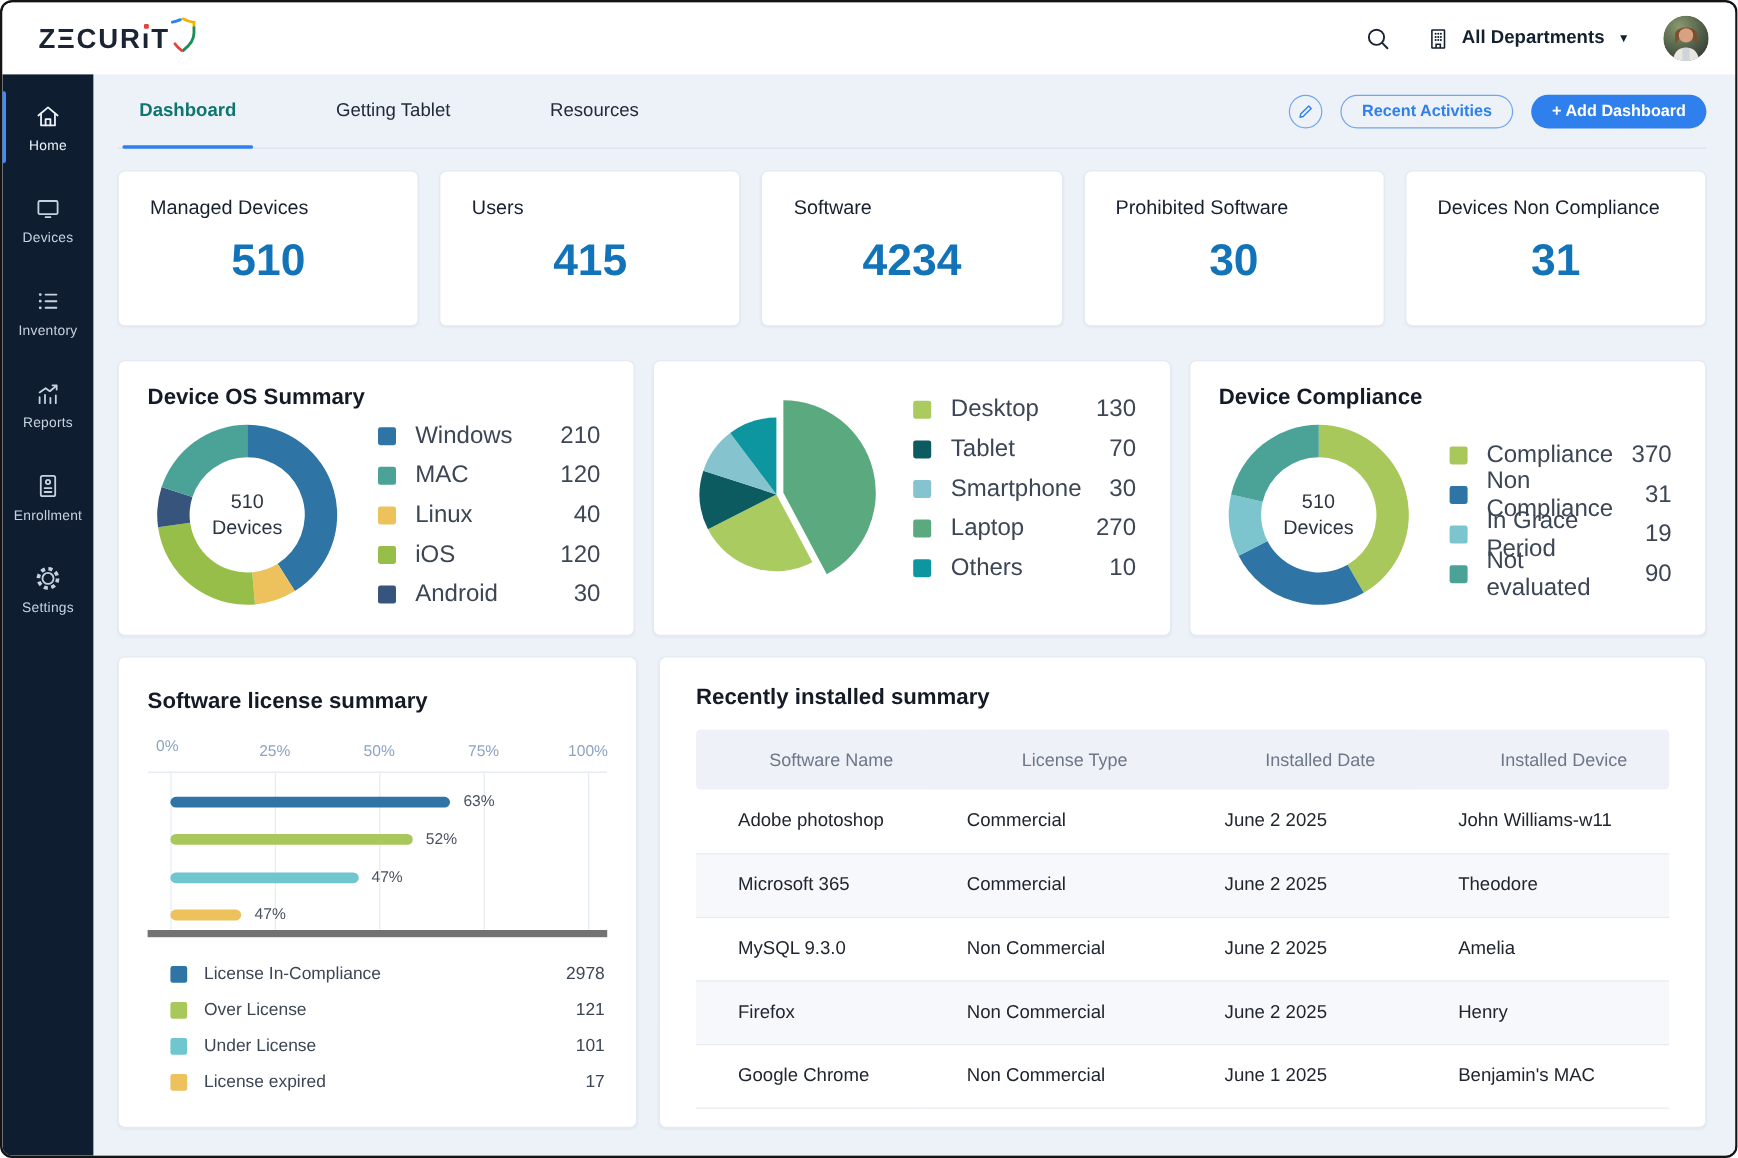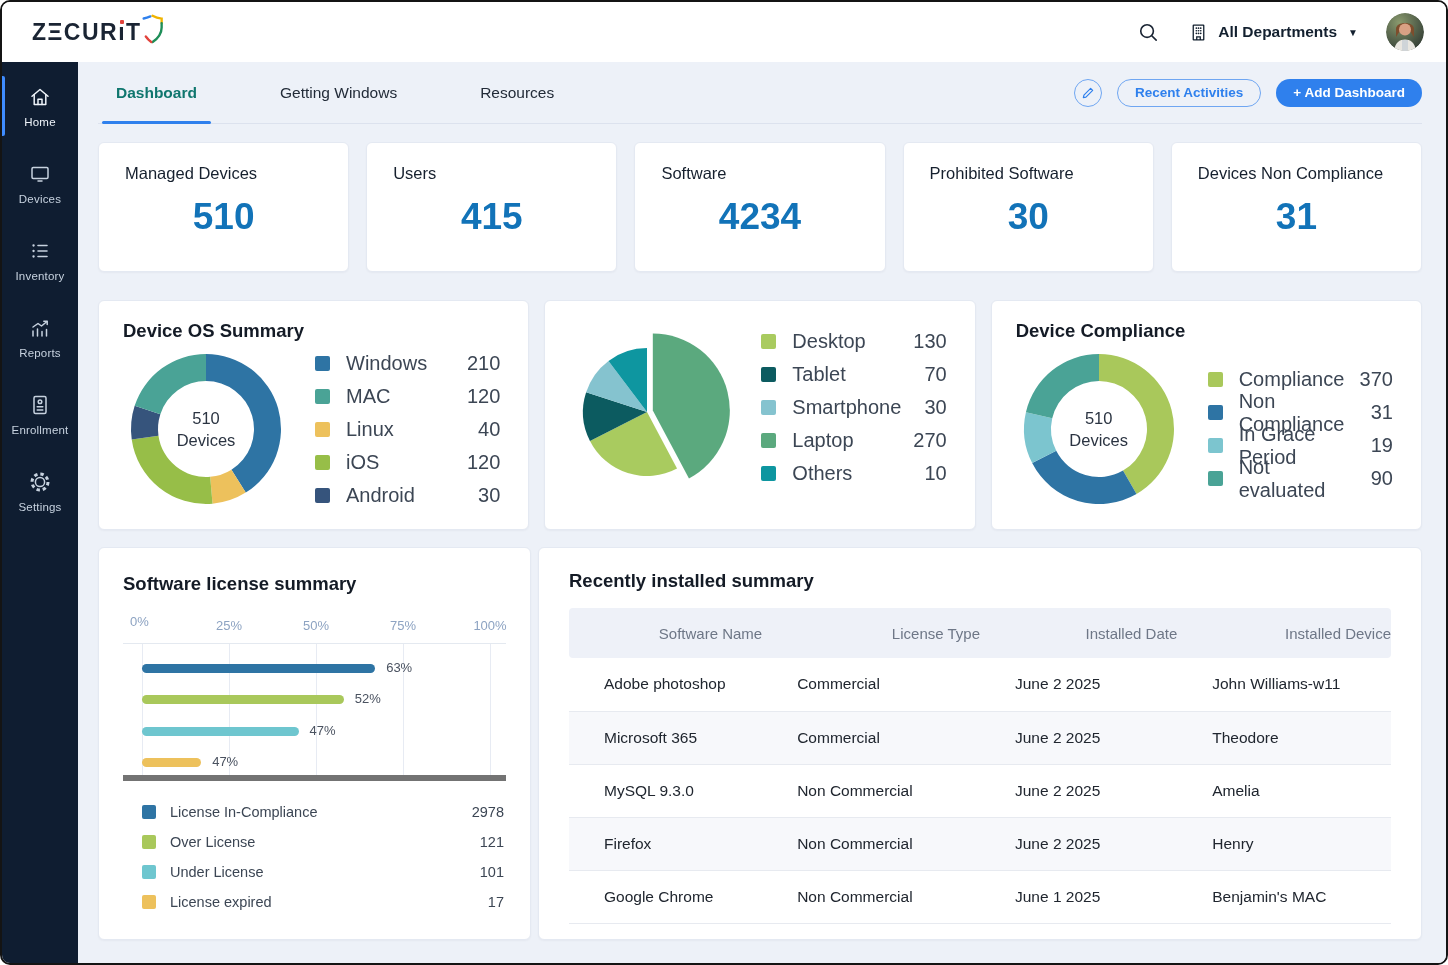--- a/index.html
+++ b/index.html
@@ -55,38 +55,38 @@
   .card-title { font-size: 18.5px; font-weight: 700; color: #141b26; }
   .chart-body { display: flex; align-items: center; margin-top: 4px; }
   .round-wrap { position: relative; width: 166px; height: 166px; flex-shrink: 0; }
   .center-label { position: absolute; inset: 0; display: flex; flex-direction: column; align-items: center; justify-content: center; font-size: 16.5px; color: #2b3442; line-height: 1.35; pointer-events: none; }
   .legend { flex: 1; margin-left: 26px; margin-right: 4px; }
   .legend-row { display: flex; align-items: center; height: 33px; font-size: 20px; color: #3c4654; }
   .legend-row .sw { width: 15px; height: 15px; border-radius: 2px; margin-right: 16px; flex-shrink: 0; }
   .legend-row .nm { flex: 1; }
   .legend-row .vl { text-align: right; min-width: 44px; }
   
-  .bottom-row { display: flex; gap: 7px; margin-top: 17px; }
+  .bottom-row { display: flex; gap: 18px; margin-top: 17px; }
   .license-card { width: 433px; flex-shrink: 0; height: 393px; padding: 25px 24px; }
   .ticks { position: relative; height: 25px; margin-top: 23px; margin-left: 19px; width: 348px; }
   .tick { position: absolute; transform: translateX(-50%); font-size: 13px; color: #8da3c2; white-space: nowrap; }
   .tick.first { transform: none; margin-left: -12px; top: -4px; }
   .bar-plot { position: relative; height: 138px; border-top: 1px solid #e4e9f0; border-bottom: 6px solid #737373; }
   .plot-area { position: absolute; left: 19px; top: 0; bottom: 0; width: 348px; }
   .gridline { position: absolute; top: 0; bottom: 0; width: 1px; background: #e7ebf3; }
   .hbar { position: absolute; left: 0; height: 9px; border-radius: 5px; }
   .hbar-lbl { position: absolute; font-size: 13px; color: #4a5260; white-space: nowrap; }
   .bar-legend { margin-top: 16px; margin-left: 19px; margin-right: 2px; }
   .bar-legend .legend-row { height: 30px; font-size: 14.5px; }
   .bar-legend .sw { width: 14px; height: 14px; margin-right: 14px; }
   
   .table-card { flex: 1; height: 393px; padding: 22px 30px; }
   .tbl-wrap { margin-top: 16px; }
   table { width: 100%; border-collapse: collapse; }
-  thead th { background: #eef1f8; height: 50px; font-weight: 400; font-size: 15px; color: #6e7787; text-align: right; padding-left: 35px; }
+  thead th { background: #eef1f8; height: 50px; font-weight: 400; font-size: 15px; color: #6e7787; text-align: center; padding-left: 35px; }
   thead th:first-child { border-radius: 4px 0 0 4px; }
   thead th:last-child { border-radius: 0 4px 4px 0; }
   tbody td { height: 53px; font-size: 15.5px; color: #20262f; padding-left: 35px; border-bottom: 1px solid #e7eaf0; }
   tbody tr:nth-child(even) { background: #f7f8fb; }
   .col-0 { width: 23.5%; } .col-1 { width: 26.5%; } .col-2 { width: 24%; } .col-3 { width: 26%; }
 </style>
 </head>
 <body>
 
 <div class="frame">
@@ -186,21 +186,21 @@
         </svg>
         <span class="lbl">Settings</span>
       </div>
     </nav>
 
     <main class="main">
 
       <div class="tabbar">
         <div class="tabs">
           <div class="tab active">Dashboard</div>
-          <div class="tab">Getting Windows</div>
+          <div class="tab">Getting Tablet</div>
           <div class="tab">Resources</div>
         </div>
         <div class="tab-actions">
           <button class="edit-btn" aria-label="edit">
             <svg width="14" height="14" viewBox="0 0 24 24" fill="none" stroke="currentColor" stroke-width="2" stroke-linecap="round" stroke-linejoin="round">
               <path d="M4 20 L5 15.5 L16.5 4 L20 7.5 L8.5 19 Z"></path>
             </svg>
           </button>
           <button class="pill ghost">Recent Activities</button>
           <button class="pill solid">+ Add Dashboard</button>

